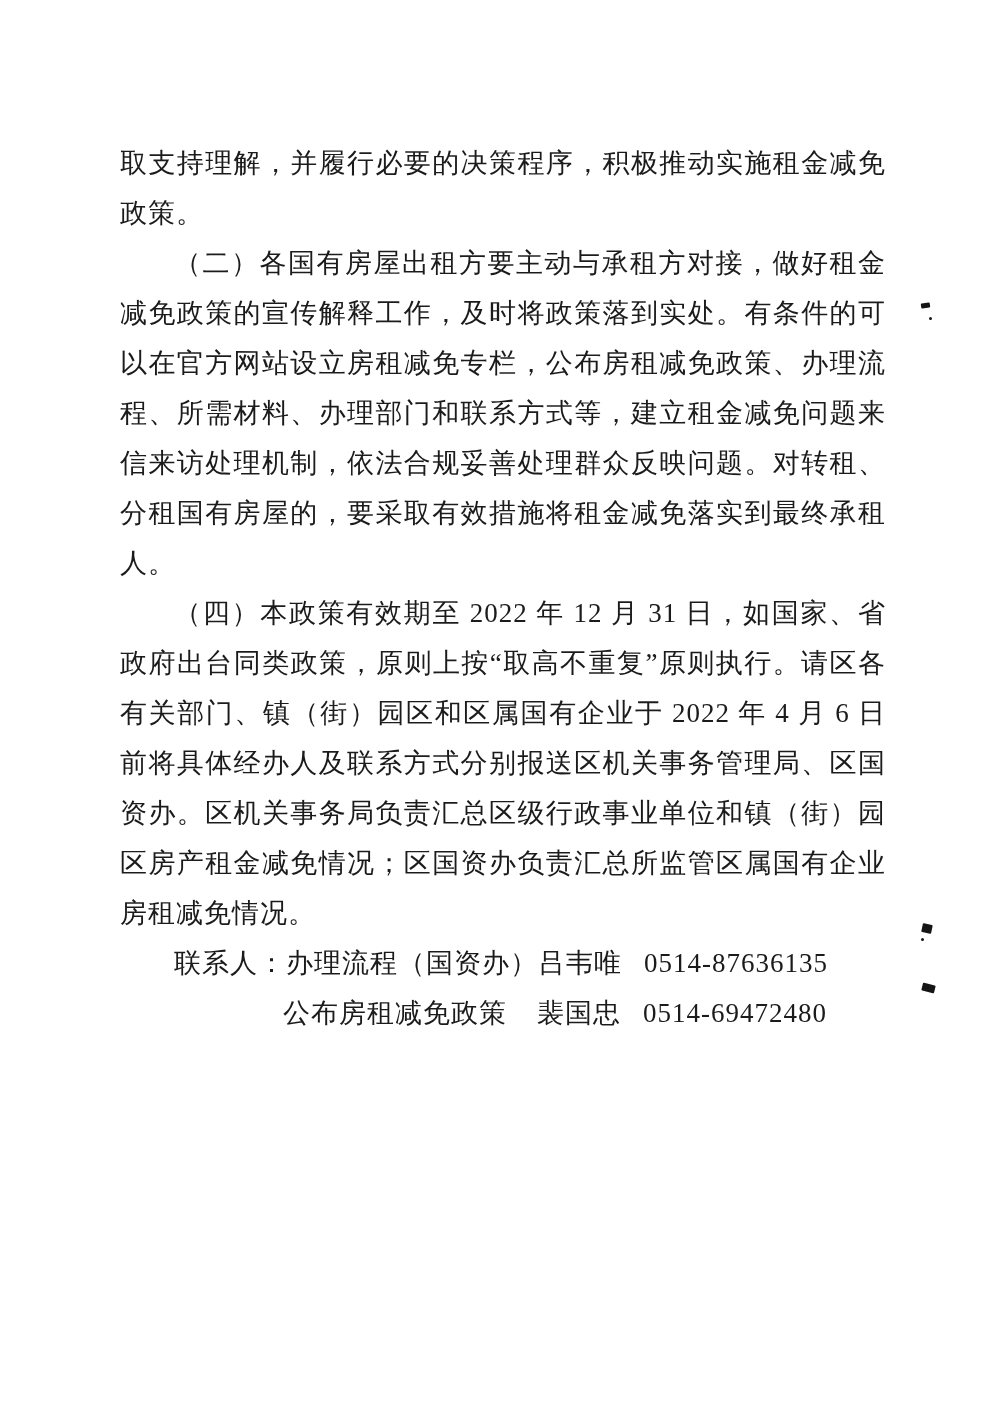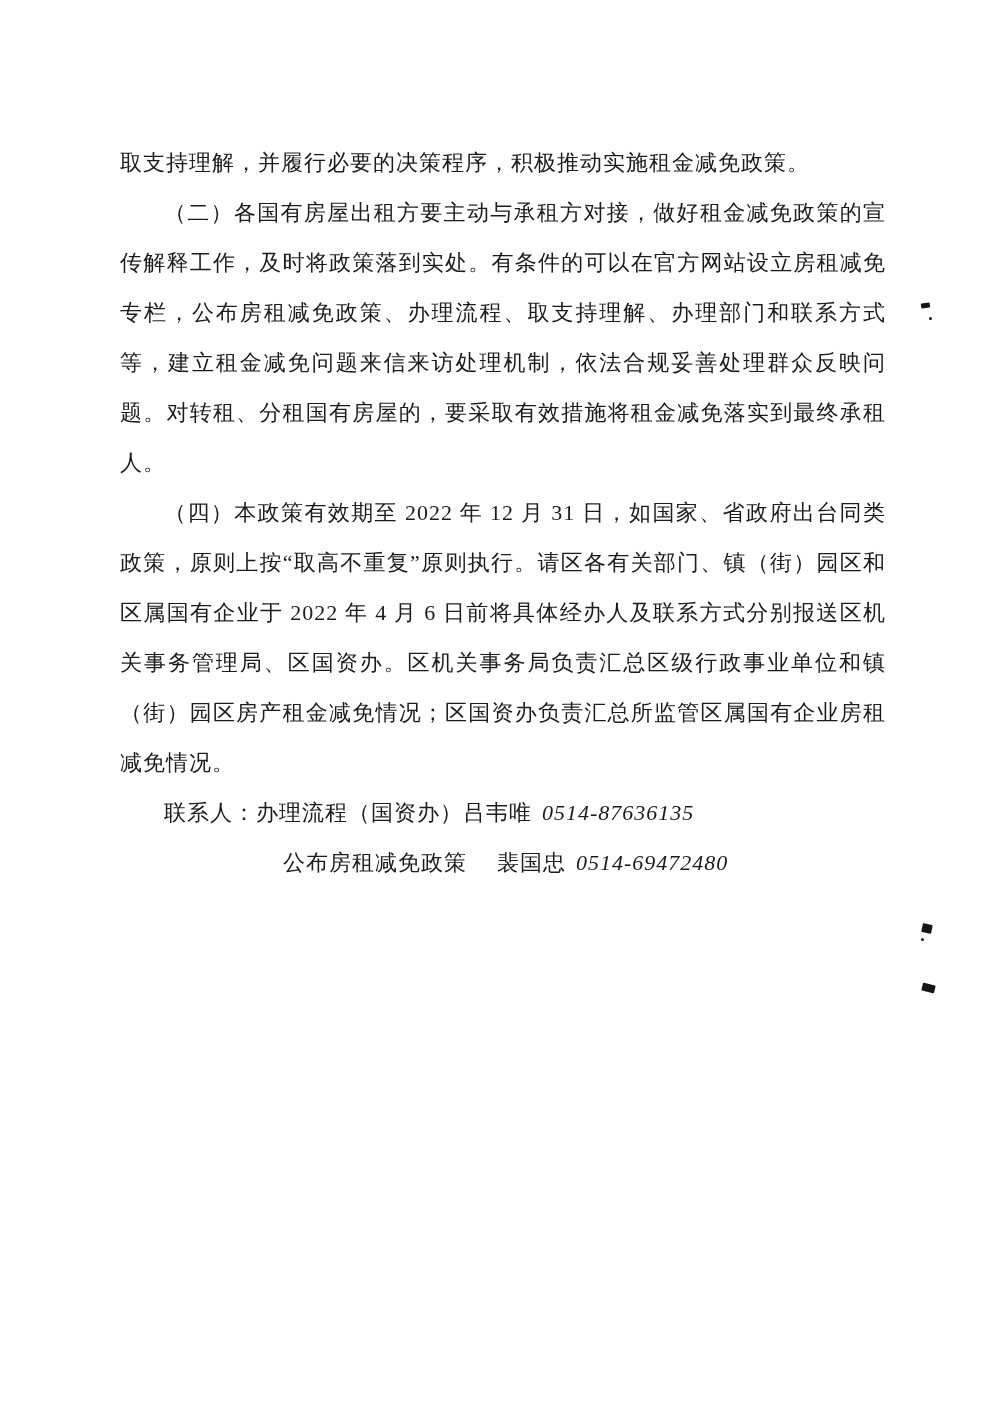--- a/index.html
+++ b/index.html
@@ -15,21 +15,21 @@
     background: #ffffff;
     overflow: hidden;
     font-family: "Liberation Serif", "DejaVu Serif", serif;
     color: #1b1b1b;
   }
   .text-block {
     position: absolute;
     left: 120px;
     top: 138px;
     width: 766px;
-    font-size: 22px;
+    font-size: 27px;
     line-height: 50px;
     letter-spacing: 1px;
   }
   .para {
     margin: 0;
     text-align: justify;
     text-indent: 2em;
   }
   .para.no-indent {
     text-indent: 0;
@@ -44,22 +44,21 @@
   }
   .contact-2 {
     text-indent: 0;
     padding-left: 163px;
   }
   .contact .name-gap {
     display: inline-block;
     width: 30px;
   }
   .contact .phone {
-    margin-left: 10px;
-    font-style: italic;
+    margin-left: 22px;
   }
   
   .speck {
     position: absolute;
     background: #151515;
     border-radius: 1px;
   }
   .speck-1 { left: 921px; top: 303px; width: 9px;  height: 5px; transform: rotate(-8deg); }
   .speck-2 { left: 929px; top: 317px; width: 3px;  height: 3px; border-radius: 50%; }
   .speck-3 { left: 922px; top: 924px; width: 10px; height: 9px; transform: rotate(12deg); }
@@ -67,21 +66,21 @@
   .speck-5 { left: 922px; top: 984px; width: 13px; height: 8px; transform: rotate(14deg); }
 </style>
 </head>
 <body>
 
 <div class="page">
   <div class="text-block">
 
     <p class="para no-indent">取支持理解，并履行必要的决策程序，积极推动实施租金减免政策。</p>
 
-    <p class="para">（二）各国有房屋出租方要主动与承租方对接，做好租金减免政策的宣传解释工作，及时将政策落到实处。有条件的可以在官方网站设立房租减免专栏，公布房租减免政策、办理流程、取支持理解、办理部门和联系方式等，建立租金减免问题来信来访处理机制，依法合规妥善处理群众反映问题。对转租、分租国有房屋的，要采取有效措施将租金减免落实到最终承租人。</p>
+    <p class="para">（二）各国有房屋出租方要主动与承租方对接，做好租金减免政策的宣传解释工作，及时将政策落到实处。有条件的可以在官方网站设立房租减免专栏，公布房租减免政策、办理流程、所需材料、办理部门和联系方式等，建立租金减免问题来信来访处理机制，依法合规妥善处理群众反映问题。对转租、分租国有房屋的，要采取有效措施将租金减免落实到最终承租人。</p>
 
 
     <p class="para">（四）本政策有效期至 2022 年 12 月 31 日，如国家、省政府出台同类政策，原则上按“取高不重复”原则执行。请区各有关部门、镇（街）园区和区属国有企业于 2022 年 4 月 6 日前将具体经办人及联系方式分别报送区机关事务管理局、区国资办。区机关事务局负责汇总区级行政事业单位和镇（街）园区房产租金减免情况；区国资办负责汇总所监管区属国有企业房租减免情况。</p>
 
     <p class="contact contact-1">
       <span>联系人：</span><span>办理流程（国资办）</span><span>吕韦唯</span><span class="phone">0514-87636135</span>
     </p>
 
     <p class="contact contact-2">
       <span>公布房租减免政策</span><span class="name-gap"></span><span>裴国忠</span><span class="phone">0514-69472480</span>

